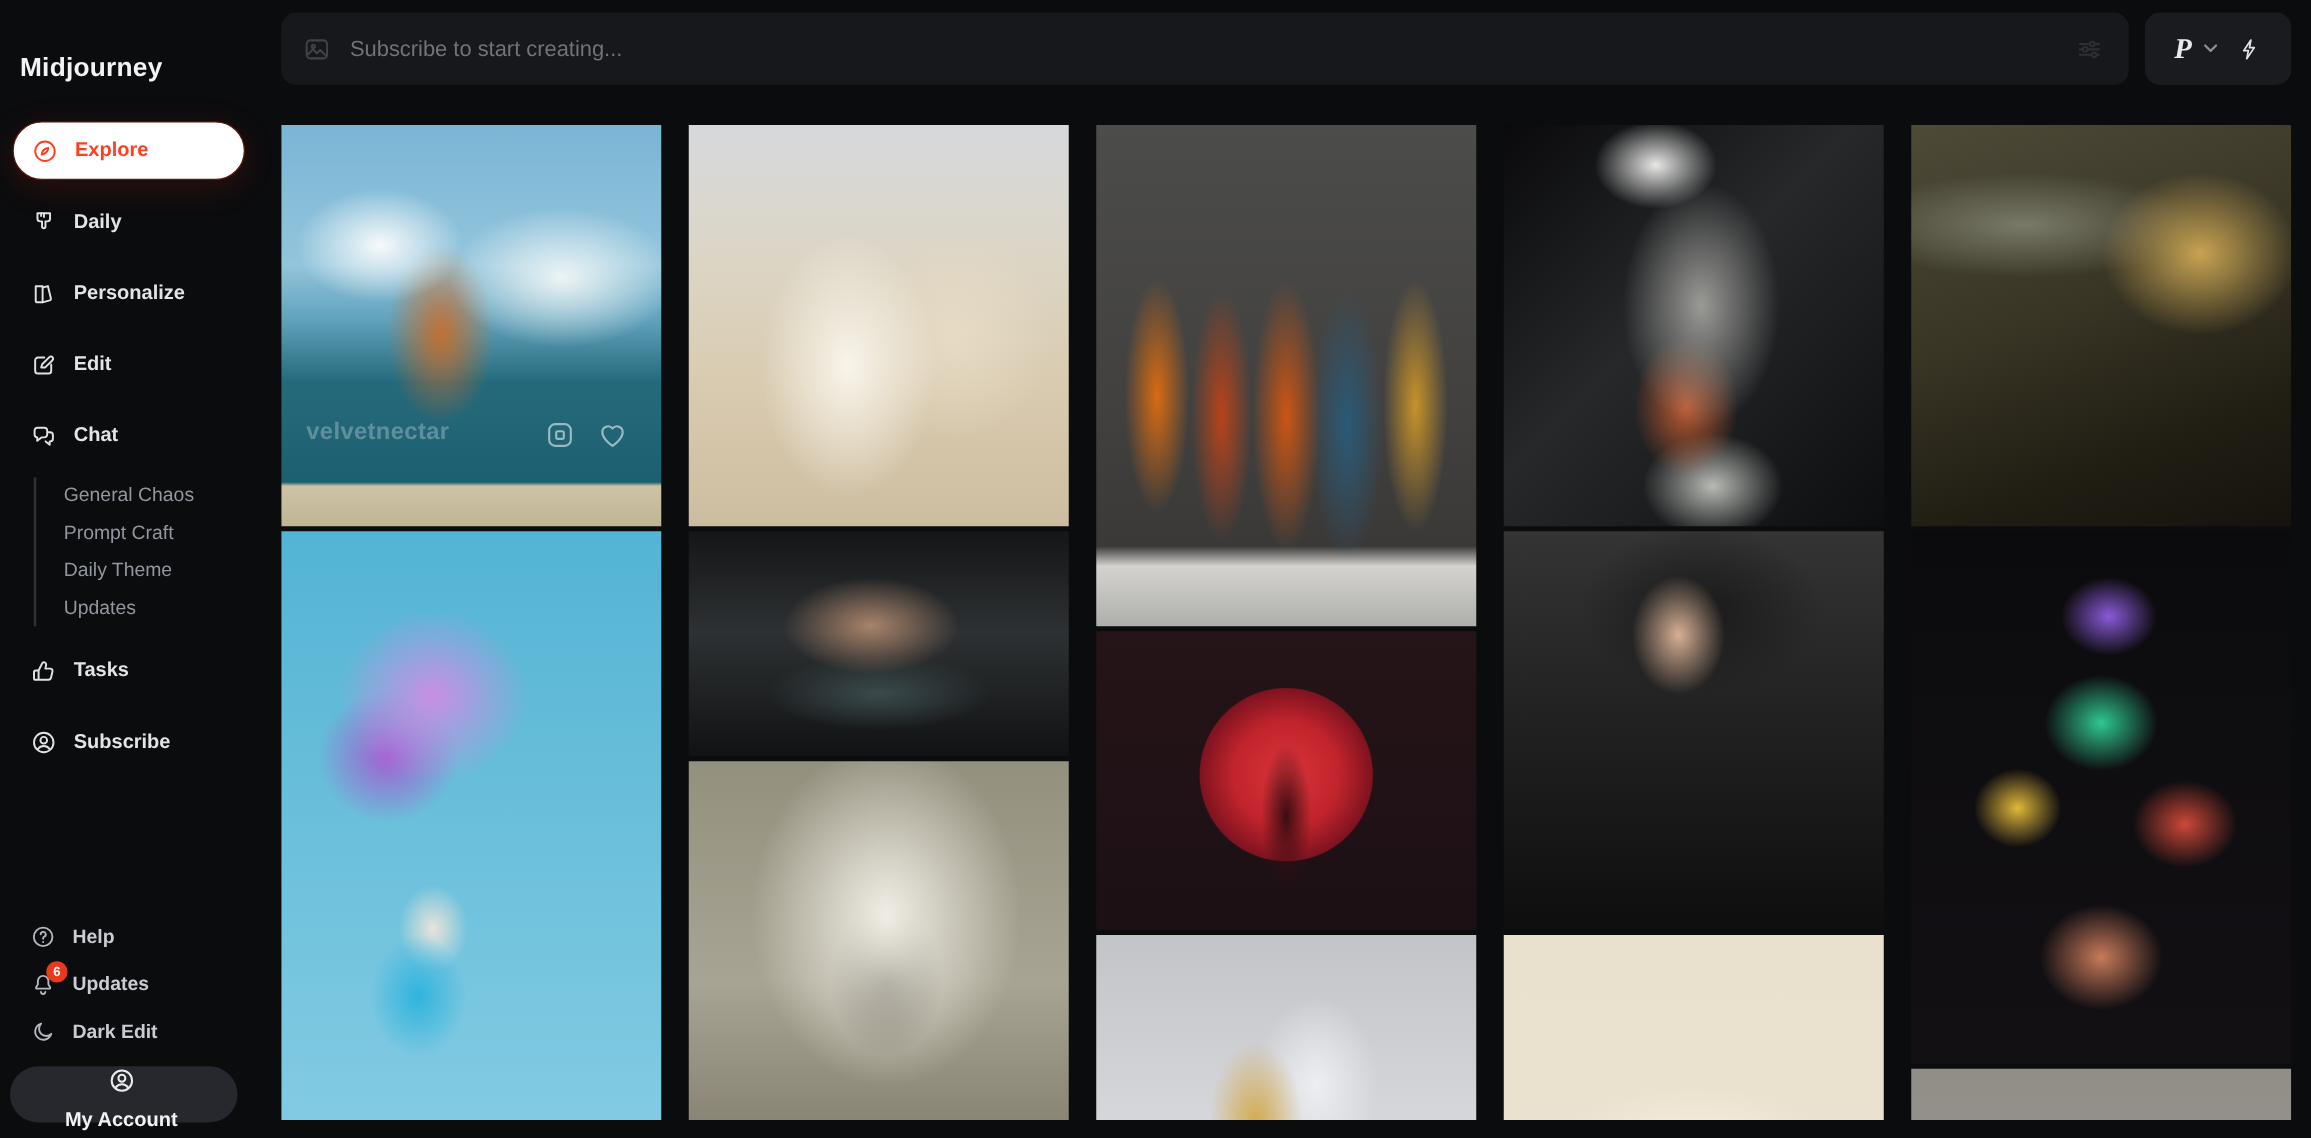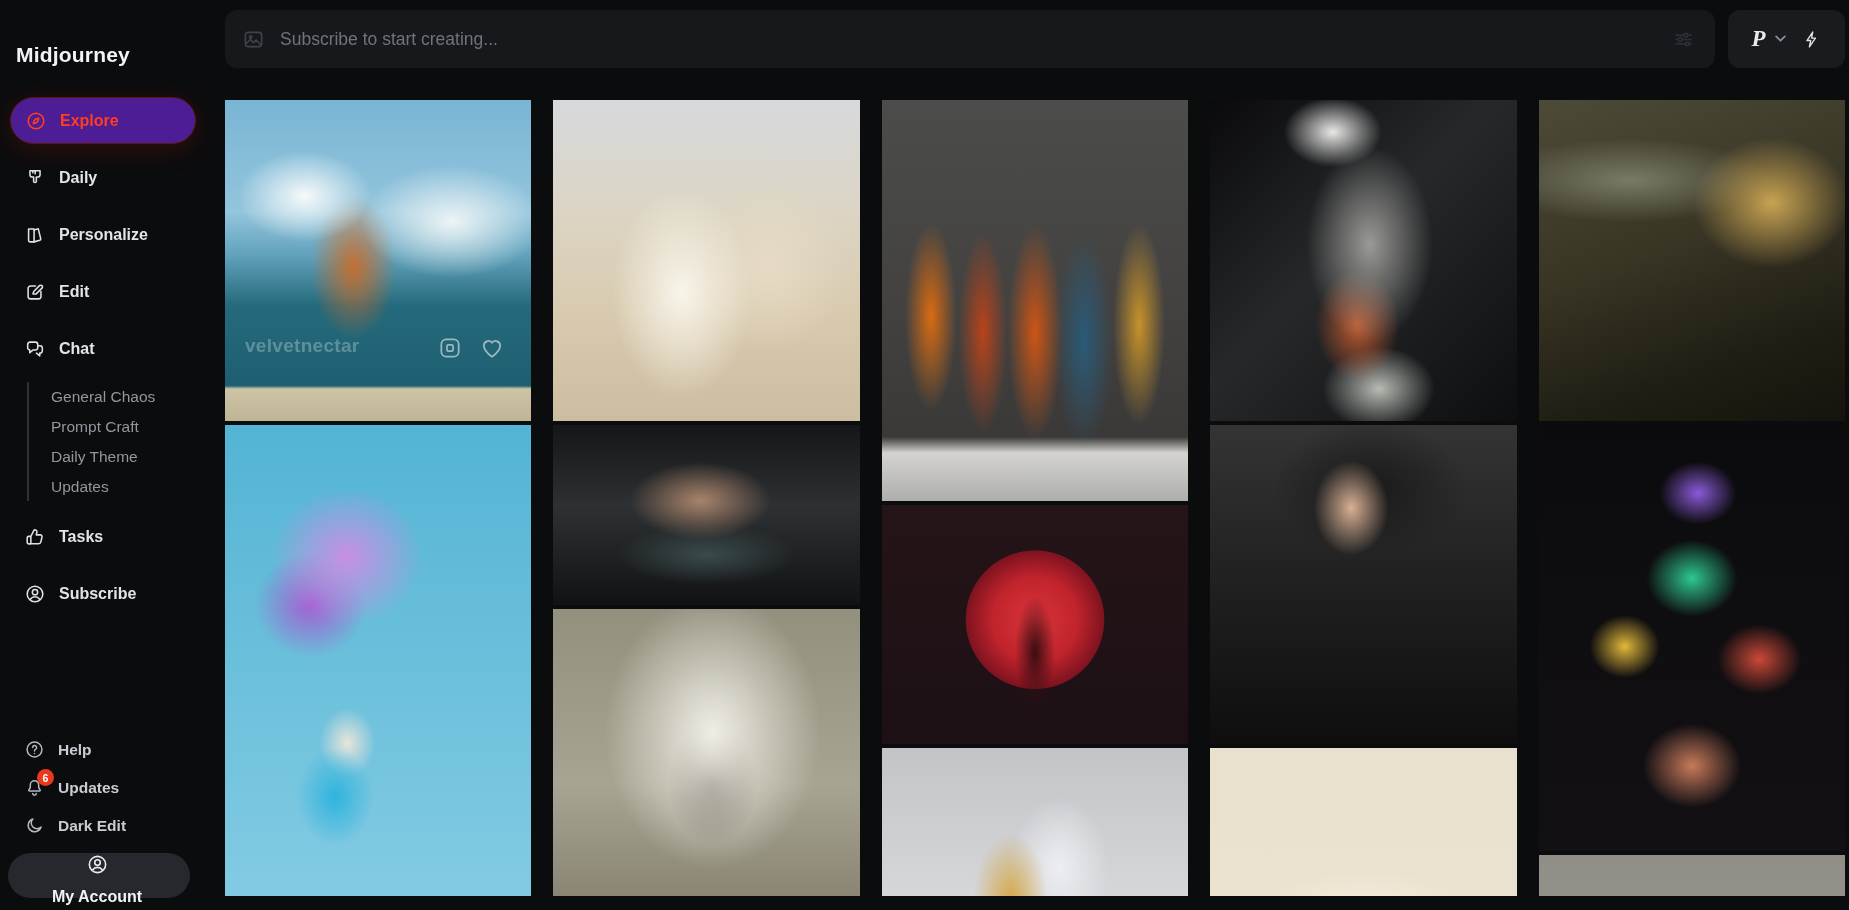--- a/index.html
+++ b/index.html
@@ -20,21 +20,21 @@
   }
   .nav { margin-top:30px; }
   .nav-item {
     display:flex; align-items:center; gap:13px;
     height:47px; margin:0 0 10px 10px; padding:0 14px;
     width:186px; border-radius:999px;
     color:#e2e4e8; font-size:16px; font-weight:600; cursor:pointer;
   }
   .nav-item .ic { width:22px; height:22px; flex:none; color:#dfe1e5; }
   .nav-item.active {
-    background:#4c1d95;
+    background:#ffffff;
     border:1px solid #5a190c;
     color:#ff3e20;
     box-shadow:0 6px 26px rgba(230,45,12,.16);
   }
   .nav-item.active .ic { color:#ff3e20; }
   .chat-subs {
     margin:0 0 12px 27px; border-left:2px solid #2e3136;
     padding:4px 0 4px 22px; display:flex; flex-direction:column; gap:9px;
   }
   .chat-sub { color:#92969e; font-size:15.5px; line-height:21px; cursor:pointer; }
@@ -56,21 +56,21 @@
   .account-pill {
     margin:12px 0 0 8px; width:182px; height:45px;
     background:#26282d; border-radius:999px;
     display:flex; align-items:center; gap:12px; padding:0 18px 0 14px;
     color:#f2f3f5; font-weight:700; font-size:16px; cursor:pointer;flex-direction:column;
   }
   .account-pill .ic { width:23px; height:23px; color:#e8eaee; }
   .account-more { margin-left:auto; color:#b8bcc2; font-size:16px; letter-spacing:2px; cursor:pointer; }
 
   
-  .main { position:absolute; left:225px; top:0; right:0; bottom:0; padding-right:4px; }
+  .main { position:absolute; left:225px; top:0; right:0; bottom:0; padding-right:16px; }
   .topbar { display:flex; gap:13px; margin-top:10px; height:58px; }
   .promptbar {
     flex:1; height:58px; background:#17181b; border-radius:12px;
     display:flex; align-items:center; gap:15px; padding:0 20px 0 17px;
   }
   .promptbar .img-ic { width:23px; height:23px; color:#3f4248; flex:none; }
   .prompt-input {
     flex:1; background:transparent; border:none; outline:none;
     color:#dfe1e5; font-size:17.5px; font-family:inherit;
   }

